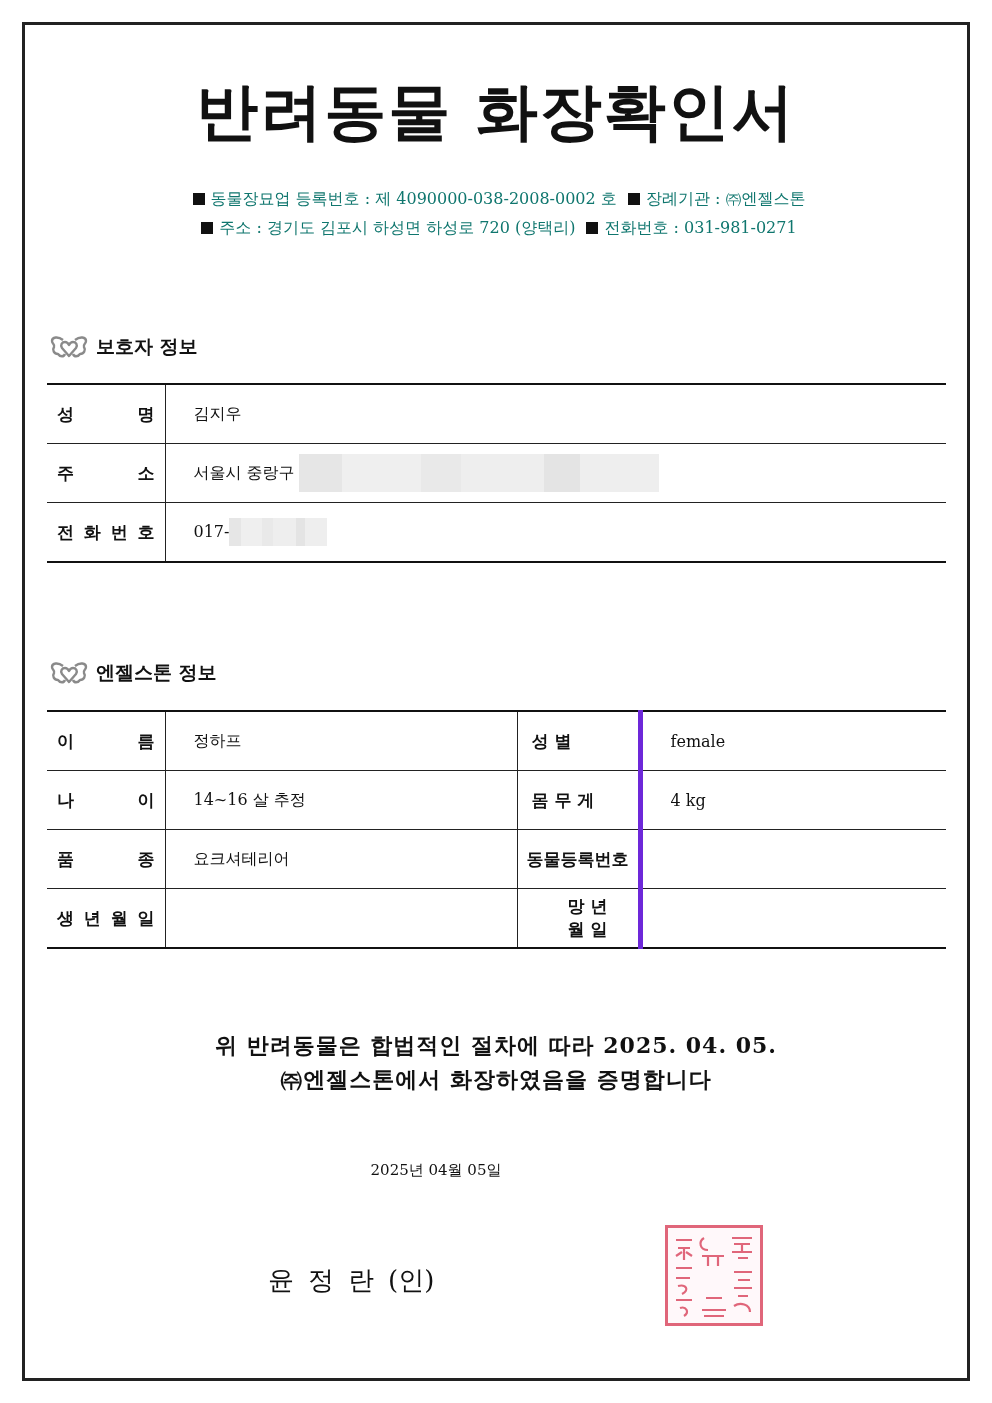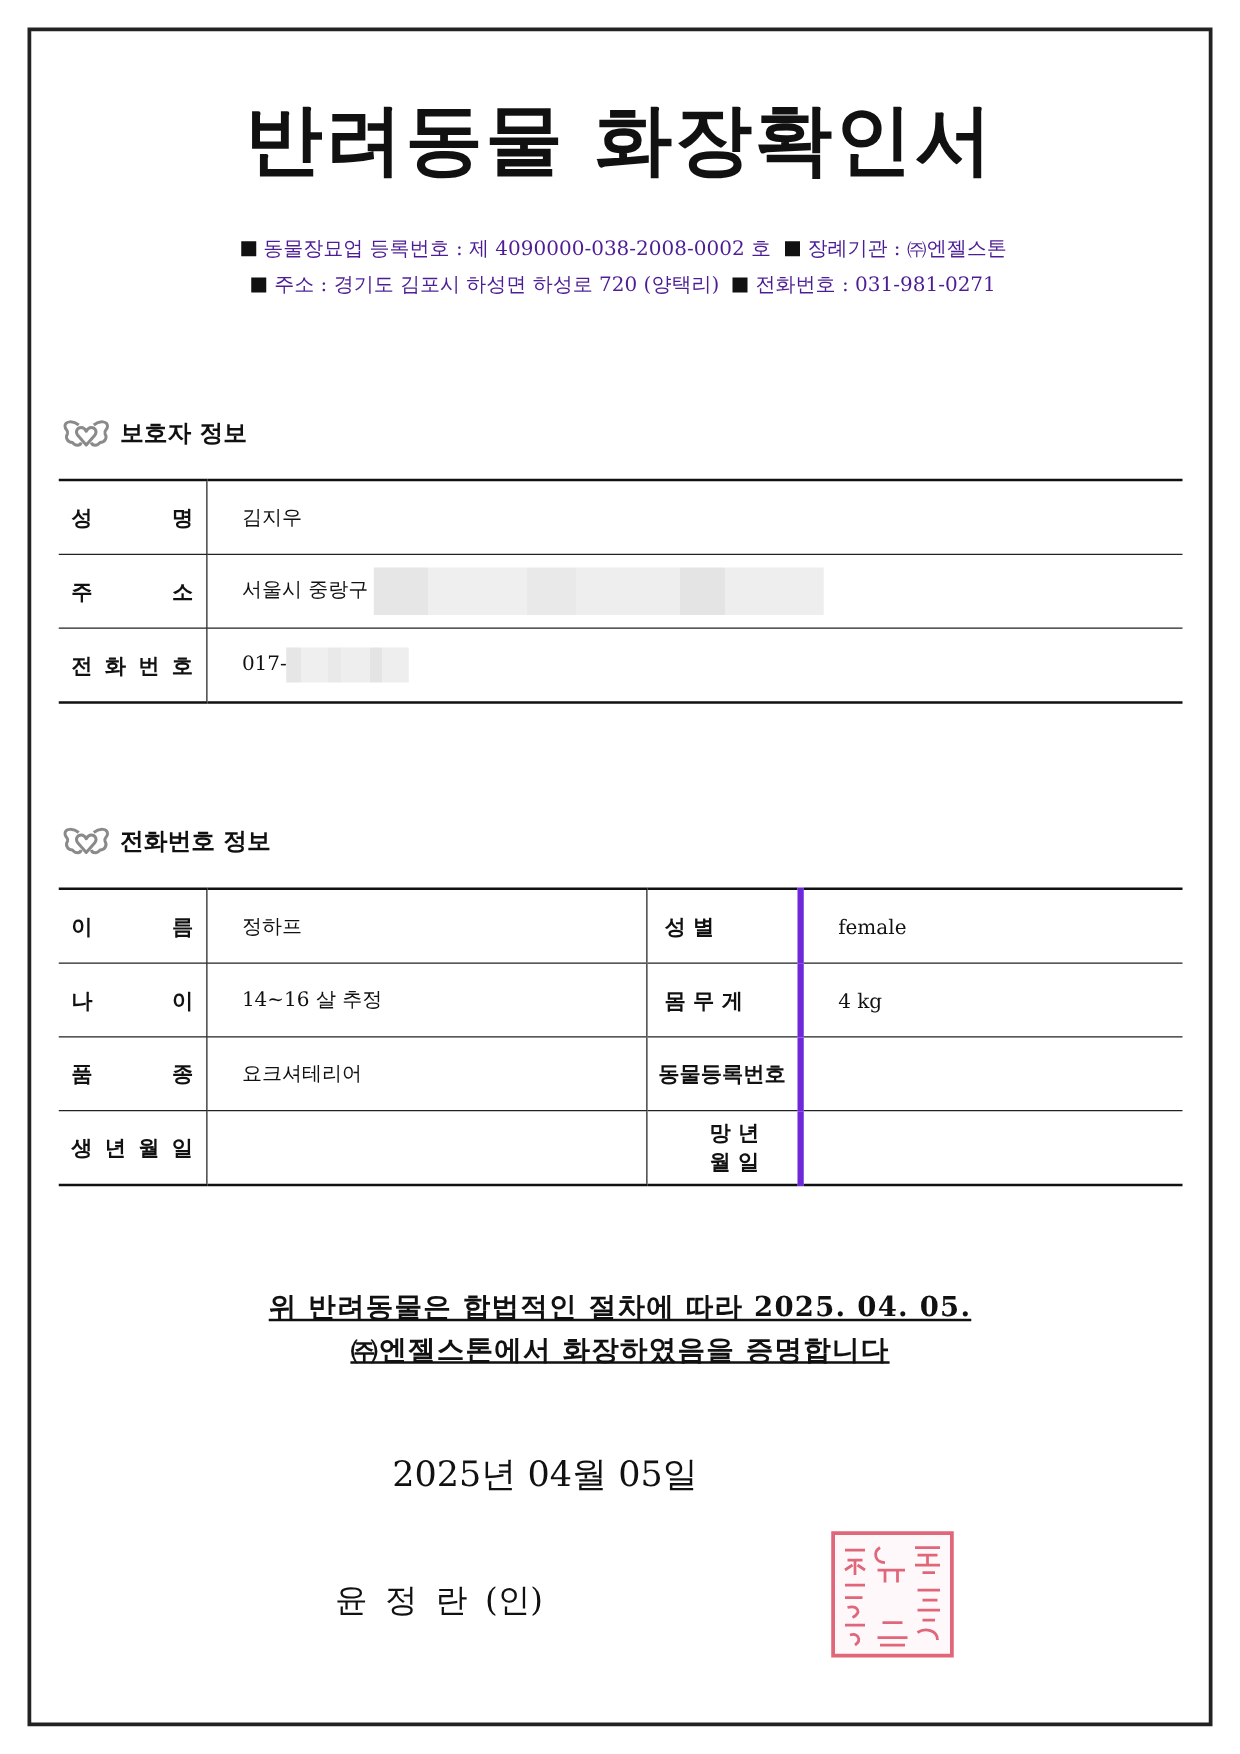--- a/index.html
+++ b/index.html
@@ -1,41 +1,41 @@
 <!DOCTYPE html>
 <html><head>
 <meta charset="utf-8">
 <style>
   html, body { margin: 0; padding: 0; background: #ffffff; }
   body { width: 992px; height: 1403px; position: relative; font-family: "DejaVu Sans", sans-serif; color: #111; }
   .page-frame { position: absolute; left: 22px; top: 22px; width: 942px; height: 1353px; border: 3px solid #222; }
   .title { position: absolute; left: 0; top: 70px; width: 992px; text-align: center; font-size: 62px; font-weight: bold; letter-spacing: 2px; font-family: "DejaVu Sans", sans-serif; }
-  .info-line { position: absolute; left: 0; width: 992px; text-align: center; font-size: 16px; font-family: "DejaVu Serif", serif; color: #4c1d95; }
+  .info-line { position: absolute; left: 0; width: 992px; text-align: center; font-size: 16px; font-family: "DejaVu Serif", serif; color: #0f766e; }
   .info-line .sq { display: inline-block; width: 12px; height: 12px; background: #111; margin: 0 6px; vertical-align: -1px; }
   .info1 { top: 189px; }
   .info2 { top: 218px; }
   .section-head { position: absolute; left: 50px; display: flex; align-items: flex-end; font-size: 19px; font-weight: bold; font-family: "DejaVu Sans", sans-serif; }
   .section-head .wing { width: 38px; height: 26px; margin-right: 8px; }
   .sec1 { top: 334px; }
   .sec2 { top: 660px; }
   table.form { position: absolute; left: 47px; width: 899px; border-collapse: collapse; font-family: "DejaVu Serif", serif; font-size: 16px; }
   table.form td { border-top: 1px solid #222; border-bottom: 1px solid #222; height: 58px; padding: 0; }
   table.form tr:first-child td { border-top: 2.5px solid #111; }
   table.form tr:last-child td { border-bottom: 2.5px solid #111; }
   table.form td.lbl { width: 118px; border-right: 1px solid #222; font-weight: bold; font-family: "DejaVu Sans", sans-serif; font-size: 17px; padding: 0 10px; box-sizing: border-box; }
   table.form td.lbl .spread { display: flex; justify-content: space-between; }
   table.form td.val { padding-left: 28px; }
   table.form td.lbl2 { width: 123px; border-left: 1px solid #222; border-right: 5px solid #6d28d9; font-weight: bold; font-family: "DejaVu Sans", sans-serif; font-size: 17px; padding: 0 10px; box-sizing: border-box; }
   .t1 { top: 383px; }
   .t2 { top: 710px; }
   .redact { display: inline-block; height: 38px; vertical-align: middle; background: linear-gradient(90deg, #e6e6e6 0 12%, #efefef 12% 34%, #e9e9e9 34% 45%, #eeeeee 45% 68%, #e4e4e4 68% 78%, #eeeeee 78% 100%); }
-  .statement { position: absolute; left: 0; width: 992px; text-align: center; font-size: 22px; font-weight: bold; font-family: "DejaVu Serif", serif; letter-spacing: 1px; text-decoration: underline; }
+  .statement { position: absolute; left: 0; width: 992px; text-align: center; font-size: 22px; font-weight: bold; font-family: "DejaVu Serif", serif; letter-spacing: 1px; }
   .st1 { top: 1031px; }
   .st2 { top: 1065px; }
-  .date-line { position: absolute; left: 0; top: 1161px; width: 872px; text-align: center; font-size: 28px; font-family: "DejaVu Serif", serif; }
+  .date-line { position: absolute; left: 0; top: 1161px; width: 872px; text-align: center; font-size: 15px; font-family: "DejaVu Serif", serif; }
   .sign-row { position: absolute; left: 268px; top: 1263px; font-size: 26px; font-family: "DejaVu Serif", serif; display: flex; align-items: center; }
   .sign-row .rep-name { letter-spacing: 14px; }
   .sign-row .seal-mark { margin-left: 0px; position: relative; z-index: 2; }
   .stamp { position: absolute; left: 665px; top: 1225px; width: 98px; height: 101px; border: 3px solid #e0667a; box-sizing: border-box; background: rgba(255,235,240,0.35); z-index: 1; }
   .stamp svg { width: 100%; height: 100%; }
 </style>
 </head>
 <body>
 
 <div class="page-frame"></div>
@@ -101,21 +101,21 @@
   </table>
 
 <div class="section-head sec2">
   <svg class="wing" viewBox="0 0 38 26">
     <g fill="none" stroke="#8a8a8a" stroke-width="2.4" stroke-linejoin="round">
       <path d="M13 6 C8 2,2 3,2 7 C2 10,5 10,4 13 C2 16,4 20,8 20 C10 23,14 23,15 20"></path>
       <path d="M25 6 C30 2,36 3,36 7 C36 10,33 10,34 13 C36 16,34 20,30 20 C28 23,24 23,23 20"></path>
       <path d="M19 22 L12 14 C10 11,12 8,15 8 C17 8,18 9,19 11 C20 9,21 8,23 8 C26 8,28 11,26 14 Z"></path>
     </g>
   </svg>
-  <span>전화번호 정보</span>
+  <span>엔젤스톤 정보</span>
 </div>
 
 <table class="form t2">
   <tbody>
       <tr>
     <td class="lbl">
           <div class="spread">
       <span>이</span>
       <span>름</span>
     </div>

